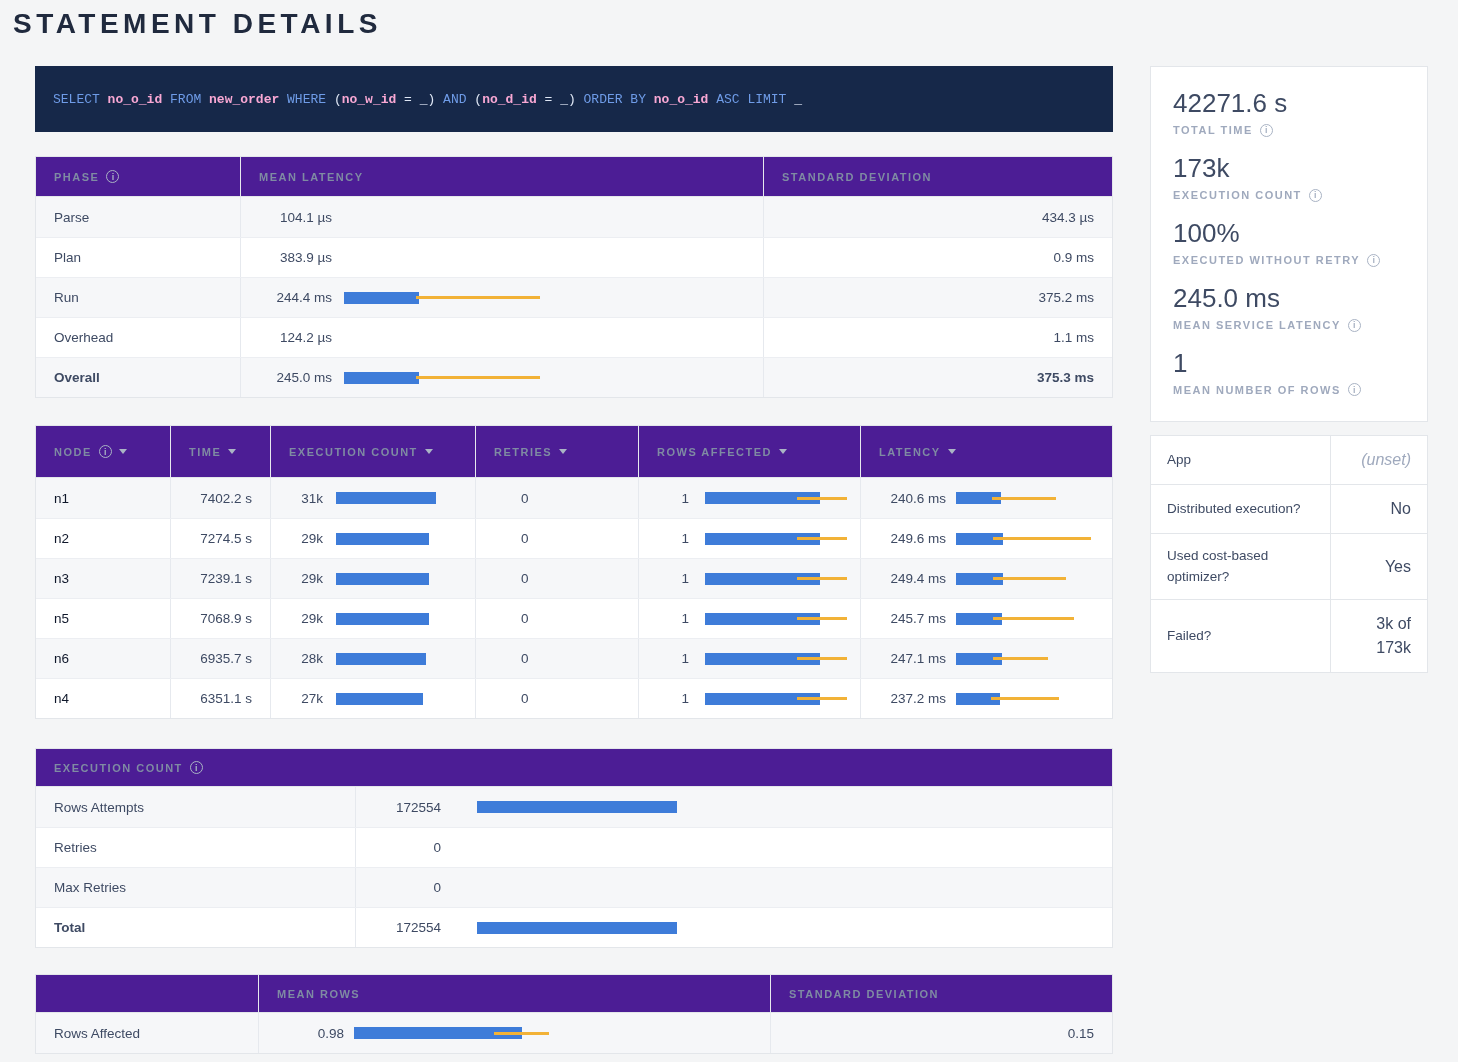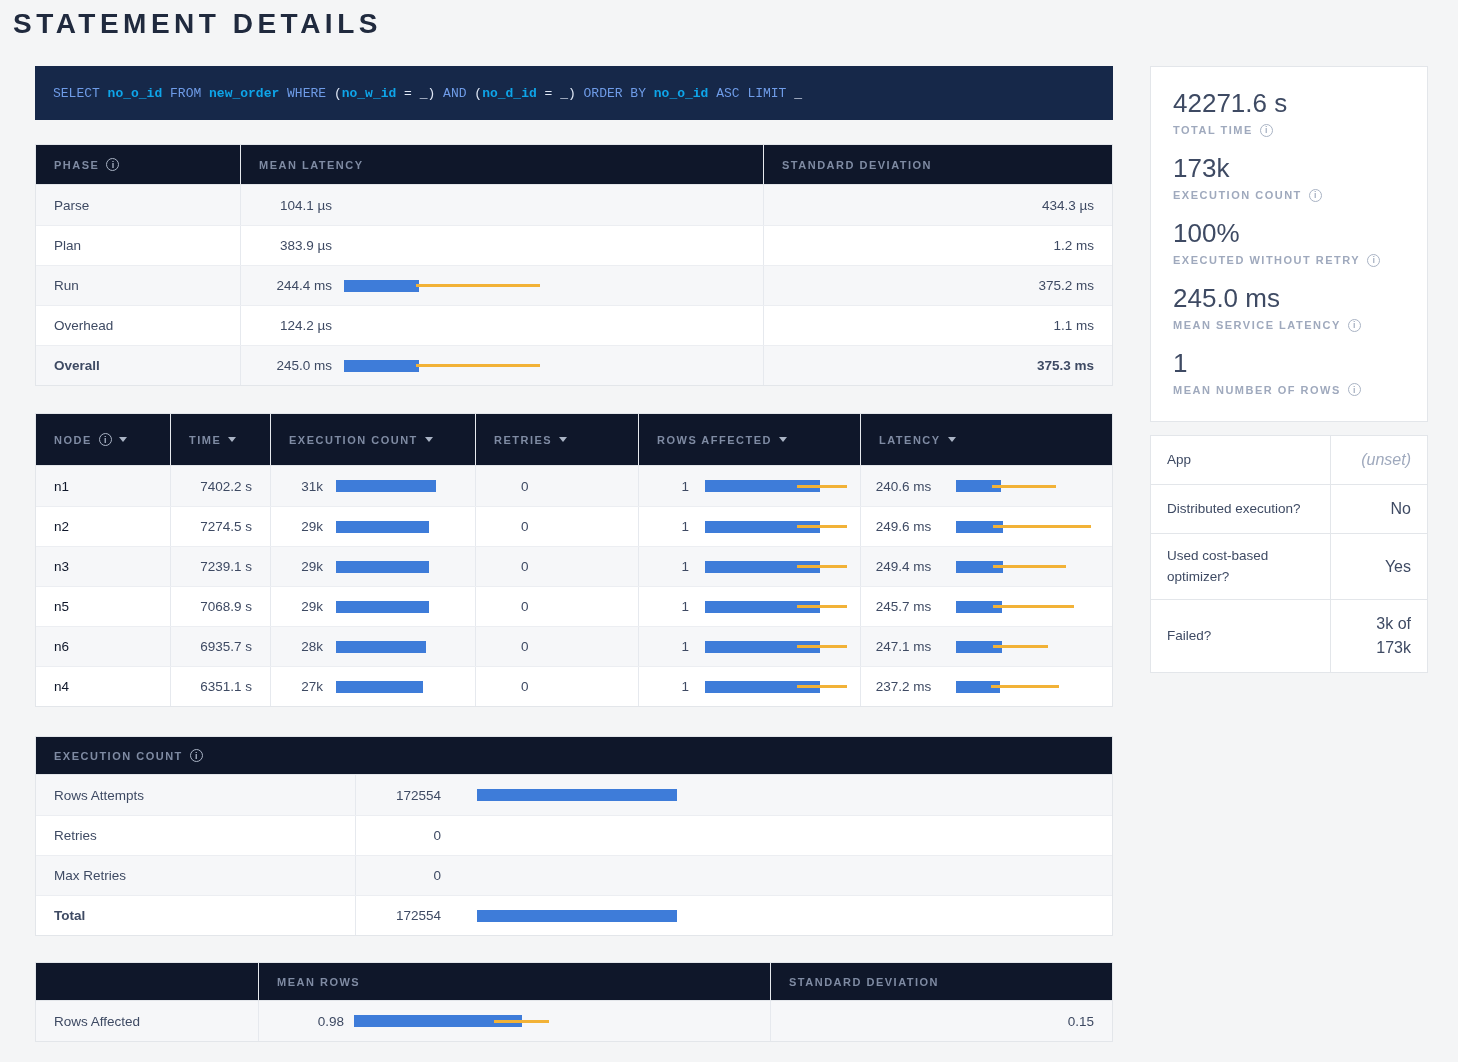--- a/index.html
+++ b/index.html
@@ -16,33 +16,33 @@
     font-size: 28px; font-weight: 700; letter-spacing: 4.5px;
     color: #202a3e;
   }
   .main { position: absolute; left: 35px; top: 66px; width: 1078px; }
   .side { position: absolute; left: 1150px; top: 66px; width: 278px; }
 
   .card { background: #fff; border: 1px solid #e3e6ea; }
 
   
   .sqlbox {
-    height: 54px; background: #162849; display: flex; align-items: center;
+    height: 66px; background: #162849; display: flex; align-items: center;
     padding: 0 18px; margin-bottom: 24px;
     font-family: "Liberation Mono", monospace; font-size: 13px; white-space: pre;
   }
   .sqlbox .kw { color: #6f9ce8; }
-  .sqlbox .id { color: #0ea5e9; font-weight: 700; }
+  .sqlbox .id { color: #f9a8d4; font-weight: 700; }
   .sqlbox .pn { color: #dfe7f5; }
 
   
   .tbl { margin-bottom: 27px; }
   .row { display: flex; align-items: center; height: 40px; }
   .t-body .row + .row { border-top: 1px solid #eceef2; }
-  .t-head { border-bottom: 1px solid #e3e6ea; display:flex; align-items:center; height: 40px; background:#0f172a; }
+  .t-head { border-bottom: 1px solid #e3e6ea; display:flex; align-items:center; height: 40px; background:#4c1d95; }
   .alt { background: #f6f7f9; }
   .cell { height: 100%; display: flex; align-items: center; font-size: 13.5px; }
   .hlabel { font-size: 11px; letter-spacing: 1.5px; color: #7f8ba3; font-weight: 700; }
   .colsep { border-right: 1px solid #e6e9ee; }
   .bold { font-weight: 700; }
 
   .info {
     display: inline-flex; align-items: center; justify-content: center;
     width: 13px; height: 13px; border: 1px solid #a9b3c4; border-radius: 50%;
     color: #a9b3c4; font-size: 9px; font-style: normal; font-weight: 700;
@@ -71,21 +71,21 @@
   .c-node { width: 135px; padding-left: 18px; }
   .c-time { width: 100px; justify-content: flex-end; padding-right: 18px; }
   .c-exec { width: 205px; }
   .c-exec .val { width: 52px; }
   .c-exec .bar-wrap { margin-left: 13px; }
   .c-retr { width: 163px; padding-left: 45px; }
   .c-rows { width: 222px; }
   .c-rows .val { width: 50px; }
   .c-rows .bar-wrap { margin-left: 16px; }
   .c-lat  { flex: 1; }
-  .c-lat .val { width: 85px; text-align: center; }
+  .c-lat .val { width: 85px; }
   .c-lat .bar-wrap { margin-left: 10px; }
   .t-head .cell { padding-left: 18px; justify-content: flex-start; }
   .t-head .c-phase, .t-head .c-node { padding-left: 18px; }
   a.nodelink { color: #0f172a; text-decoration: none; cursor: pointer; }
 
   
   .exec-head { height: 38px; }
   .c-xlabel { width: 320px; padding-left: 18px; }
   .c-xval { flex: 1; gap: 24px; }
   .c-xval .val { width: 85px; }
@@ -139,21 +139,21 @@
         <div class="cell c-mean colsep">
             <span class="val">104.1 µs</span>
           </div>
         <div class="cell c-std">434.3 µs</div>
       </div>
       <div class="row">
         <div class="cell c-phase colsep">Plan</div>
         <div class="cell c-mean colsep">
             <span class="val">383.9 µs</span>
           </div>
-        <div class="cell c-std">1.2 ms</div>
+        <div class="cell c-std">0.9 ms</div>
       </div>
       <div class="row alt">
         <div class="cell c-phase colsep">Run</div>
         <div class="cell c-mean colsep">
             <span class="val">244.4 ms</span>
           <span class="bar-wrap">
               <i class="bl" style="width: 75px;"></i>
               <i class="yl" style="width: 124px; left: 72px;"></i>
             </span>
         </div>

